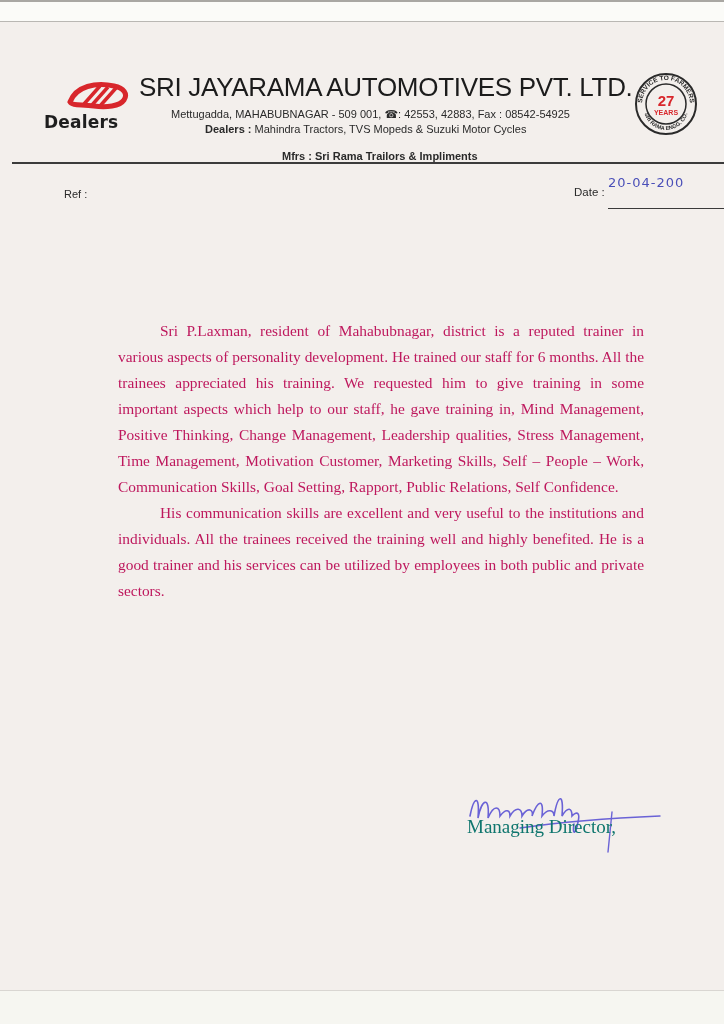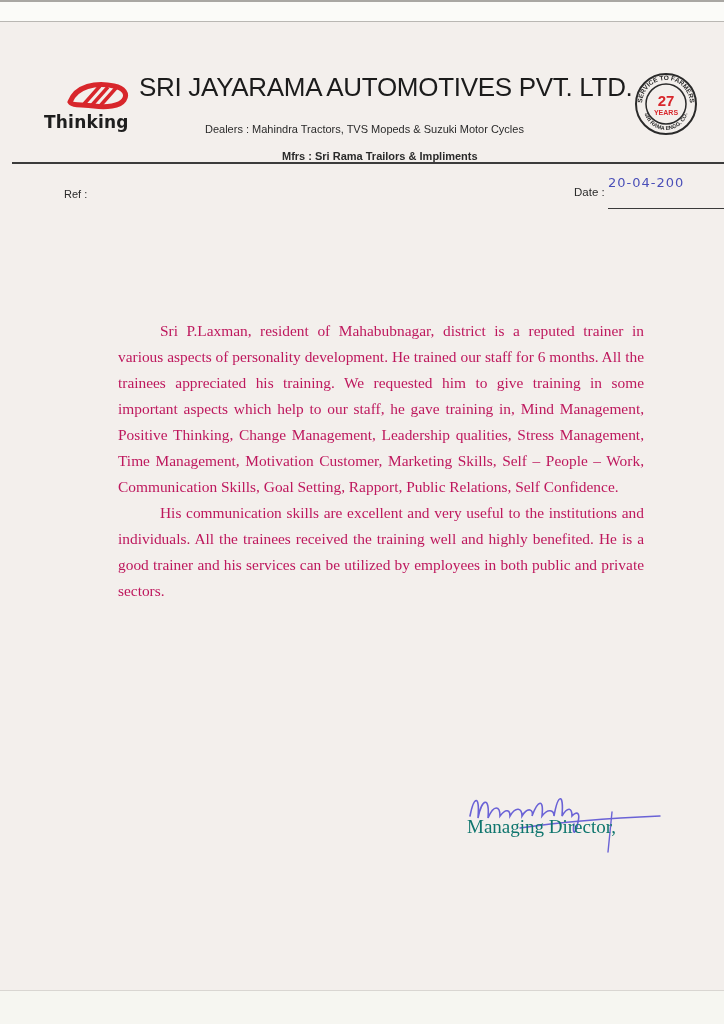--- a/index.html
+++ b/index.html
@@ -36,21 +36,21 @@
     font-family: "Liberation Sans", sans-serif; font-weight: normal;
     font-size: 26px; color: #1b1b1b; letter-spacing: -0.3px; white-space: nowrap;
   }
   .address-line, .dealers-line, .mfrs-line {
     position: absolute;
     font-family: "Liberation Sans", sans-serif; font-size: 11px;
     color: #2a2a2a; white-space: nowrap;
   }
   .address-line { left: 171px; top: 86px; }
   .dealers-line { left: 205px; top: 101px; }
-  .dealers-line b { font-weight: normal; }
+  .dealers-line b { font-weight: bold; }
   .mfrs-line { left: 282px; top: 128px; font-weight: bold; }
   .badge { position: absolute; left: 634px; top: 50px; width: 64px; height: 64px; }
   .header-rule {
     position: absolute; left: 12px; top: 140px; width: 712px; height: 0;
     border-top: 2px solid #3b3b3b;
   }
   .ref-label {
     position: absolute; left: 48px; top: 166px;
     font-family: "Liberation Sans", sans-serif; font-size: 11px; color: #2a2a2a; padding-left: 16px;
   }
@@ -91,24 +91,29 @@
 
 <div class="top-strip"></div>
 
 <div class="page">
 
   <div class="header">
     <svg class="logo-mark" viewBox="0 0 64 30">
       <path d="M4 22 C10 6, 30 2, 48 6 C58 8, 62 14, 58 20 C54 26, 40 28, 28 26 C16 24, 6 26, 4 22 Z" fill="none" stroke="#d8262b" stroke-width="5"></path>
       <path d="M18 24 L34 6 M26 25 L42 7 M34 26 L50 8" stroke="#d8262b" stroke-width="3.5" fill="none"></path>
     </svg>
-    <div class="logo-word">Thinking</div>
+    <div class="logo-word">Dealers</div>
 
     <div class="company-name">SRI JAYARAMA AUTOMOTIVES PVT. LTD.</div>
 
+    <div class="address-line">
+      <span>Mettugadda, MAHABUBNAGAR - 509 001,</span>
+      <span>☎</span><span>: 42553, 42883,</span>
+      <span>Fax : 08542-54925</span>
+    </div>
     <div class="dealers-line">
       <b>Dealers :</b>
       <span>Mahindra Tractors, TVS Mopeds &amp; Suzuki Motor Cycles</span>
     </div>
     <div class="mfrs-line">Mfrs : Sri Rama Trailors &amp; Impliments</div>
 
     <svg class="badge" viewBox="0 0 64 64">
       <circle cx="32" cy="32" r="30" fill="none" stroke="#2a2a2a" stroke-width="2"></circle>
       <circle cx="32" cy="32" r="20" fill="none" stroke="#2a2a2a" stroke-width="1.5"></circle>
       <defs>

